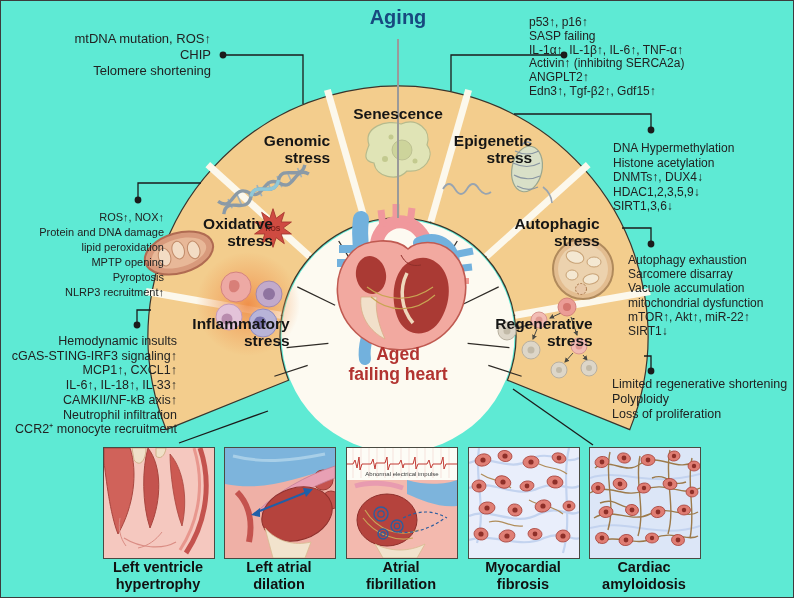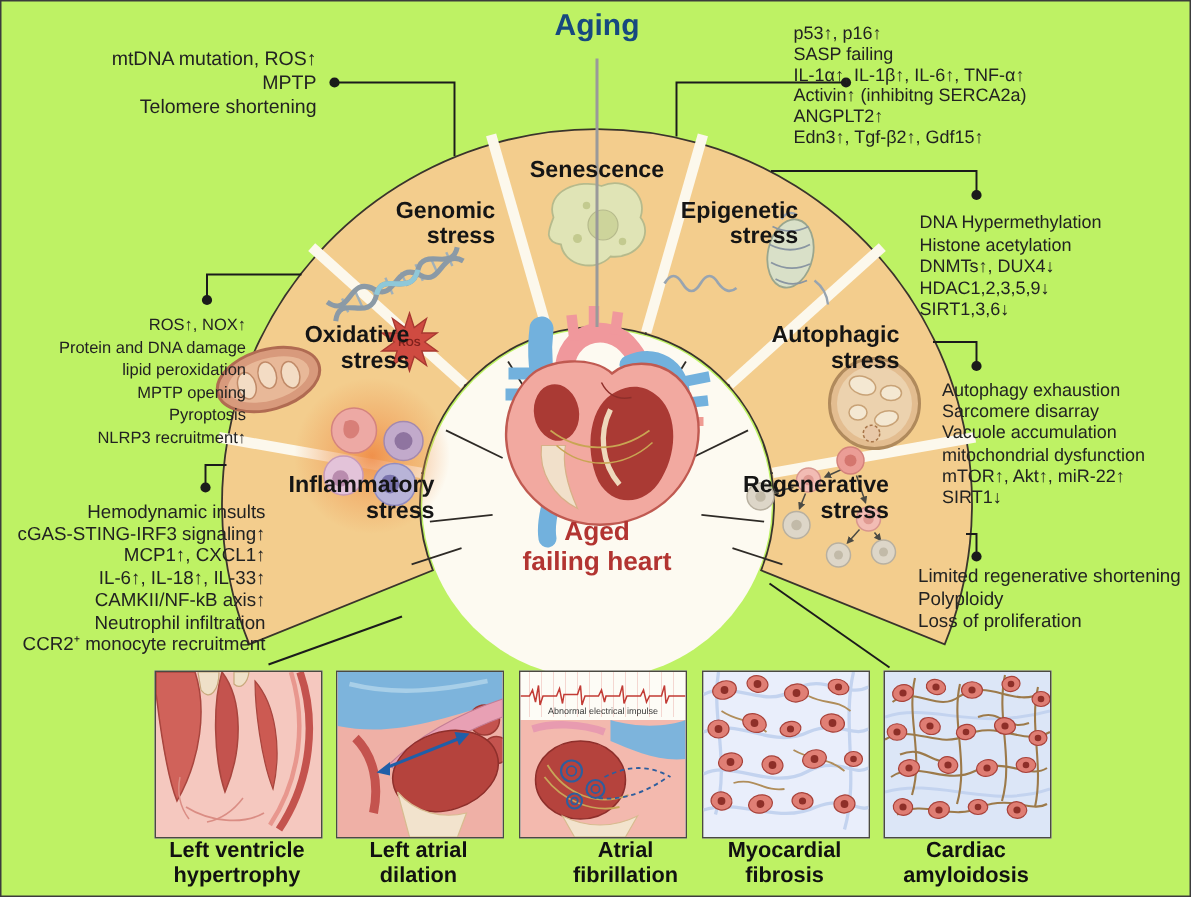--- a/index.html
+++ b/index.html
@@ -1,16 +1,16 @@
 <!DOCTYPE html>
 <html><head>
 <meta charset="utf-8">
 <style>
   html,body{margin:0;padding:0;background:#e8e8e8;}
-  .stage{position:relative;width:794px;height:598px;background:#bef264;border:1px solid #3c3c3c;
+  .stage{position:relative;width:794px;height:598px;background:#5eead4;border:1px solid #3c3c3c;
          font-family:"Liberation Sans",sans-serif;overflow:hidden;box-sizing:border-box;}
   .stage svg.main{position:absolute;left:0;top:0;}
   .page-title{position:absolute;left:397px;top:5px;transform:translateX(-50%);
               font-size:20px;font-weight:bold;color:#17497f;}
   .center-label{position:absolute;left:397px;top:344px;transform:translateX(-50%);
                 text-align:center;font-size:17.5px;font-weight:bold;line-height:19.5px;color:#b23431;white-space:nowrap;}
   .note{position:absolute;font-size:12.5px;color:#222;white-space:nowrap;}
   .note.r{text-align:right;}
   .seg-label{position:absolute;transform:translateX(-50%);text-align:right;
              font-weight:bold;font-size:15.5px;line-height:16.5px;color:#151515;white-space:nowrap;}
@@ -208,21 +208,21 @@
 
 <div class="page-title">Aging</div>
 
 <div class="center-label">
   <div>Aged</div>
   <div>failing heart</div>
 </div>
 
 <div class="note r" style="right:582px;top:30px;line-height:16px;font-size:13px;">
   <div>mtDNA mutation, ROS↑</div>
-  <div>MPTP</div>
+  <div>CHIP</div>
   <div>Telomere shortening</div>
 </div>
 
 <div class="note" style="left:528px;top:15px;line-height:13.8px;font-size:12px;">
   <div>p53↑, p16↑</div>
   <div>SASP failing</div>
   <div>IL-1α↑, IL-1β↑, IL-6↑, TNF-α↑</div>
   <div>Activin↑ (inhibitng SERCA2a)</div>
   <div>ANGPLT2↑</div>
   <div>Edn3↑, Tgf-β2↑, Gdf15↑</div>
@@ -482,21 +482,21 @@
 </div>
 
 <div class="panel-label" style="left:157px;">
   <div>Left ventricle</div>
   <div>hypertrophy</div>
 </div>
 <div class="panel-label" style="left:278px;">
   <div>Left atrial</div>
   <div>dilation</div>
 </div>
-<div class="panel-label" style="left:416px;text-align:center;">
+<div class="panel-label" style="left:400px;text-align:center;">
   <div>Atrial</div>
   <div>fibrillation</div>
 </div>
 <div class="panel-label" style="left:522px;">
   <div>Myocardial</div>
   <div>fibrosis</div>
 </div>
 <div class="panel-label" style="left:643px;">
   <div>Cardiac</div>
   <div>amyloidosis</div>

